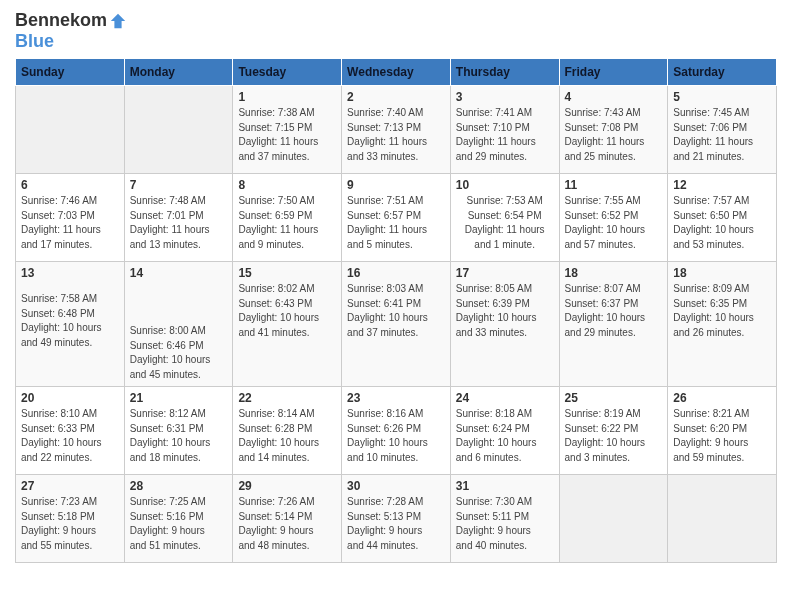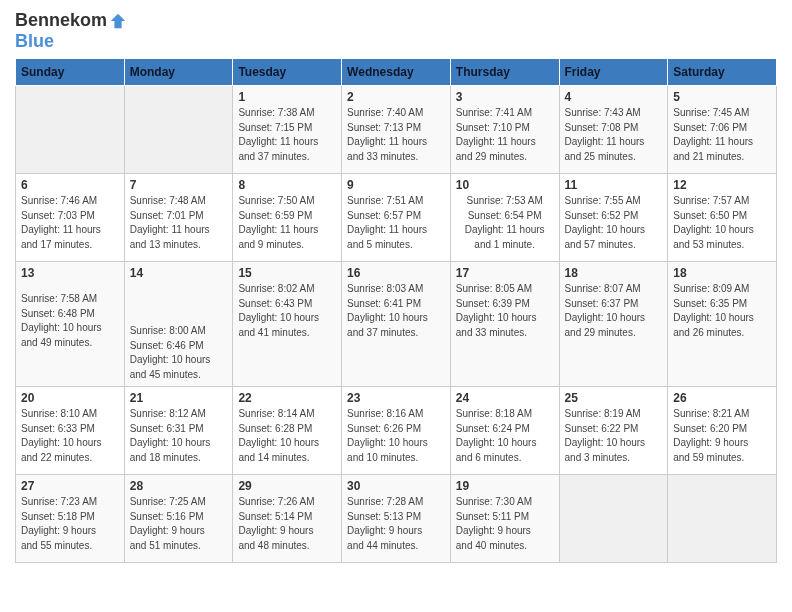--- a/index.html
+++ b/index.html
@@ -345,21 +345,21 @@
 and 48 minutes.</div>
           </td>
           <td>
             <span class="day-num">30</span>
             <div class="day-info" style="white-space: pre-line;">Sunrise: 7:28 AM
 Sunset: 5:13 PM
 Daylight: 9 hours
 and 44 minutes.</div>
           </td>
           <td>
-            <span class="day-num">19</span>
+            <span class="day-num">31</span>
             <div class="day-info" style="white-space: pre-line;">Sunrise: 7:30 AM
 Sunset: 5:11 PM
 Daylight: 9 hours
 and 40 minutes.</div>
           </td>
           <td class="empty"></td>
           <td class="empty"></td>
         </tr>
       </tbody>
   </table>

